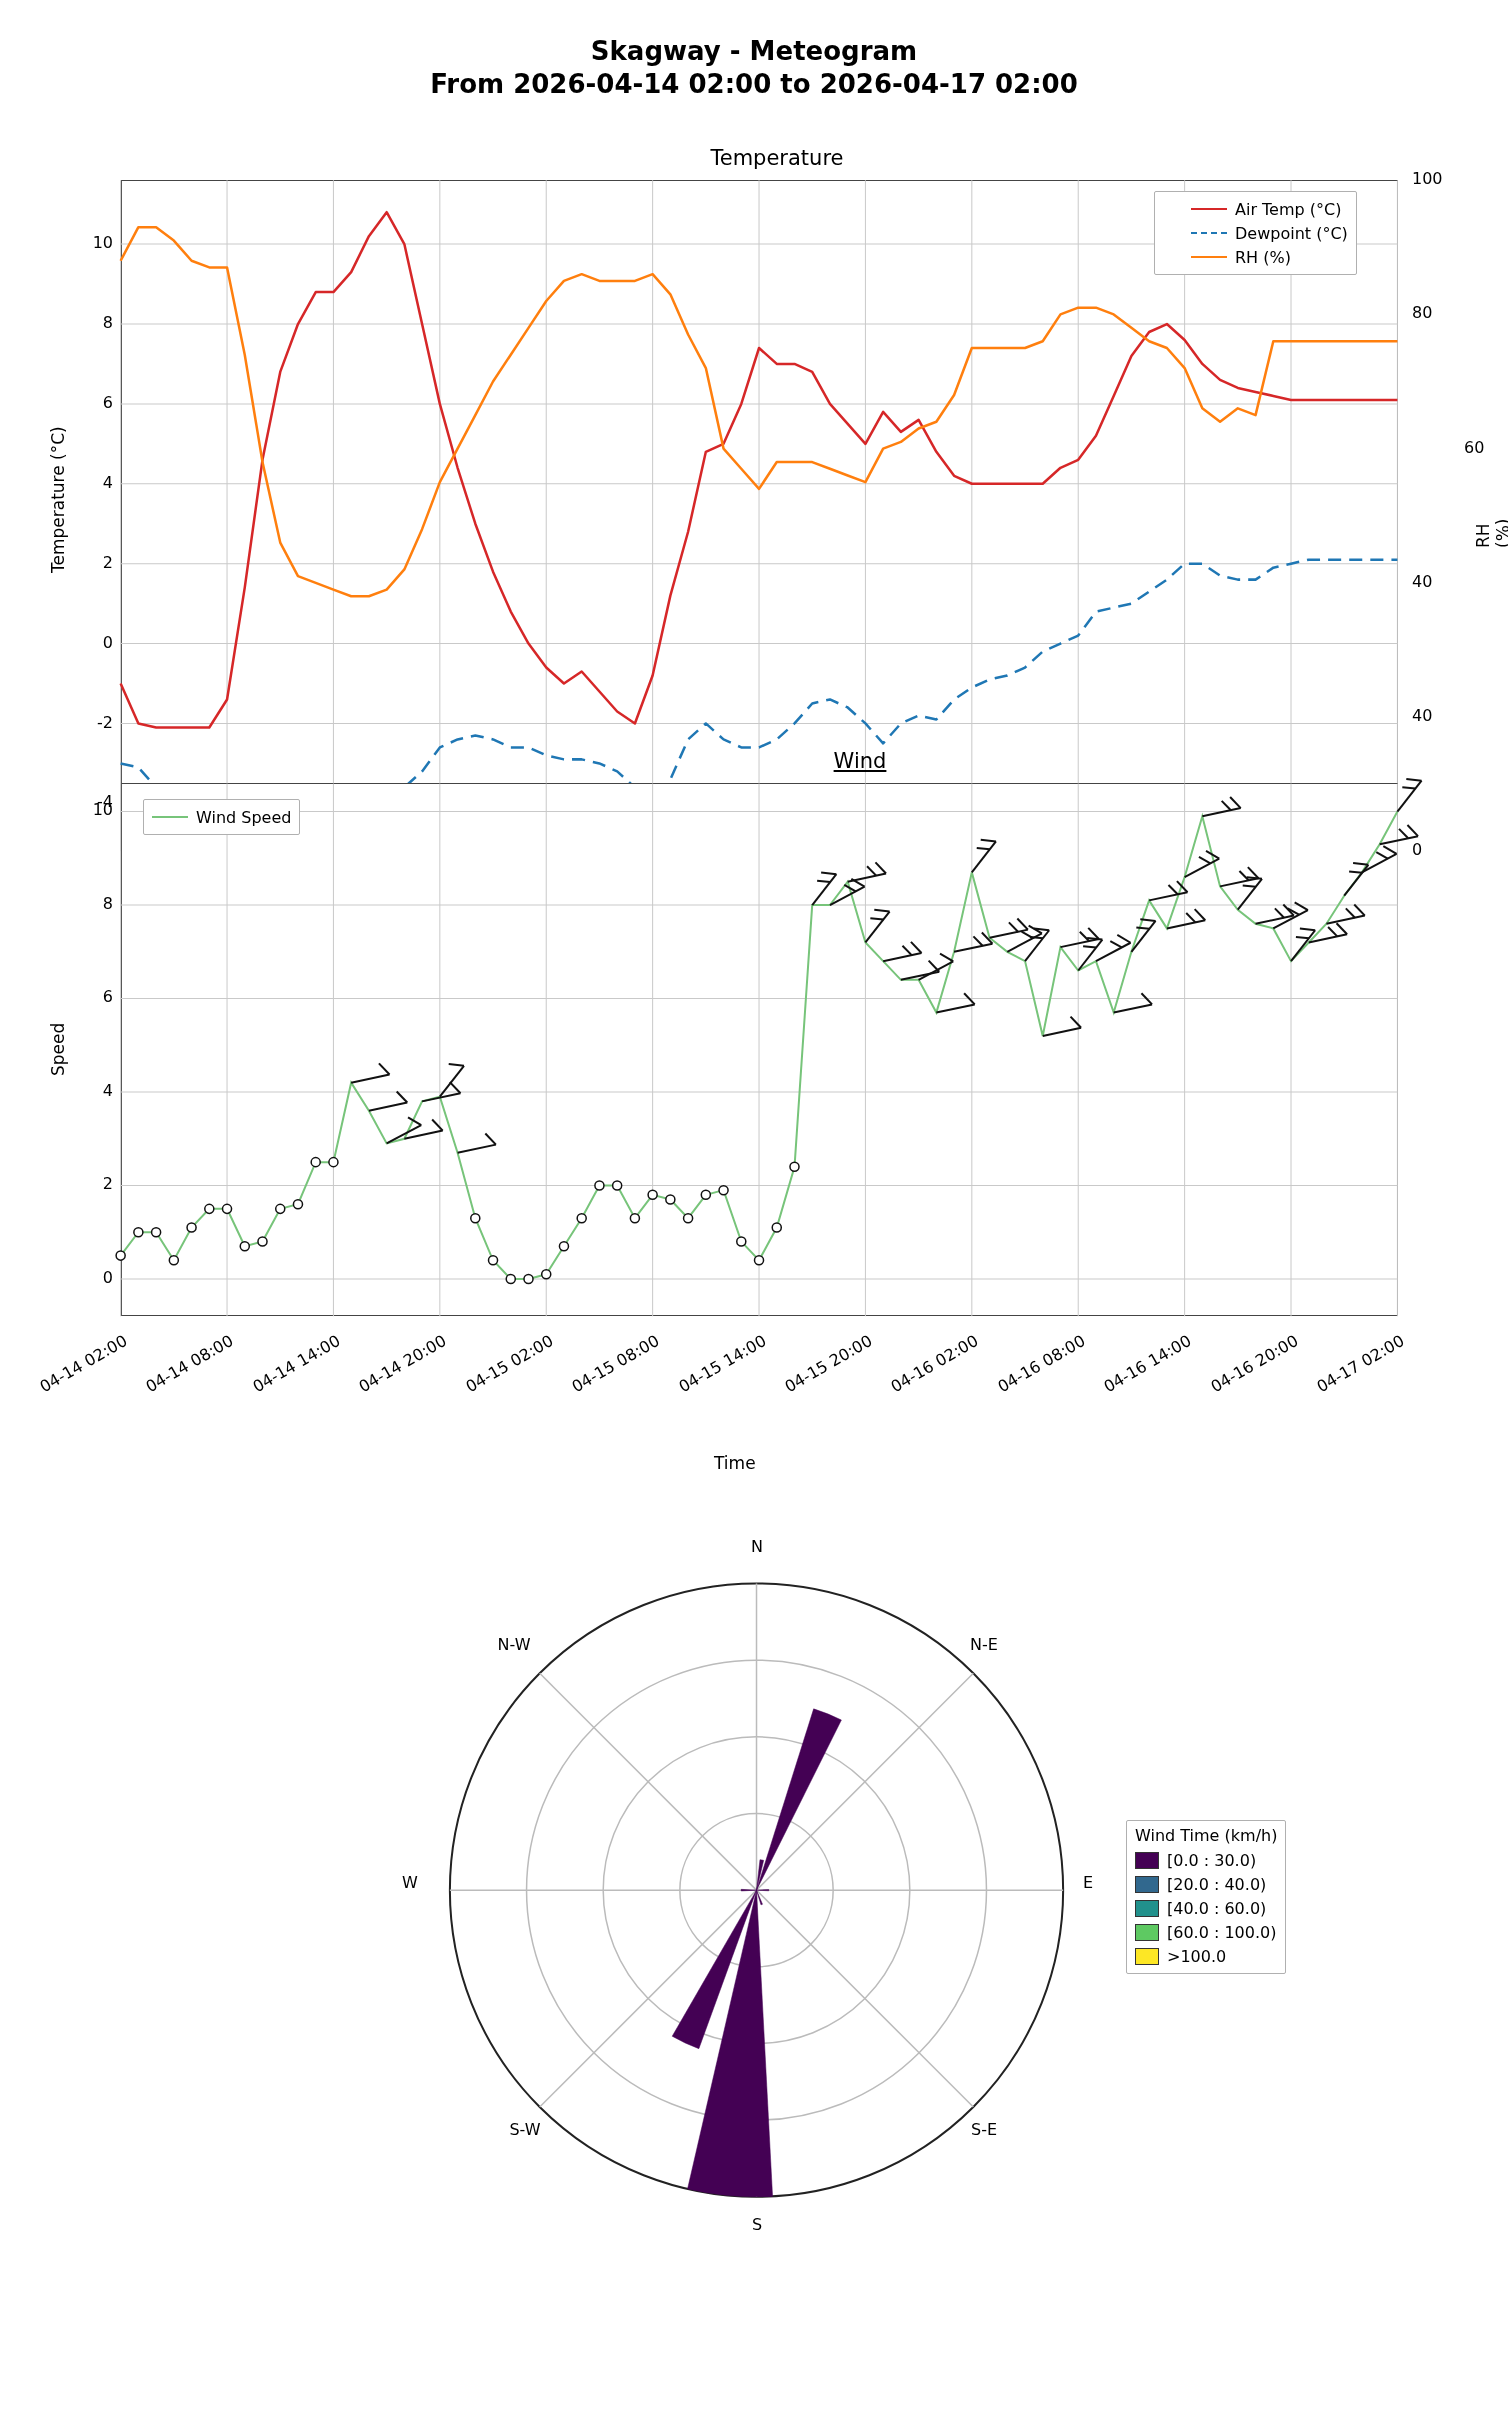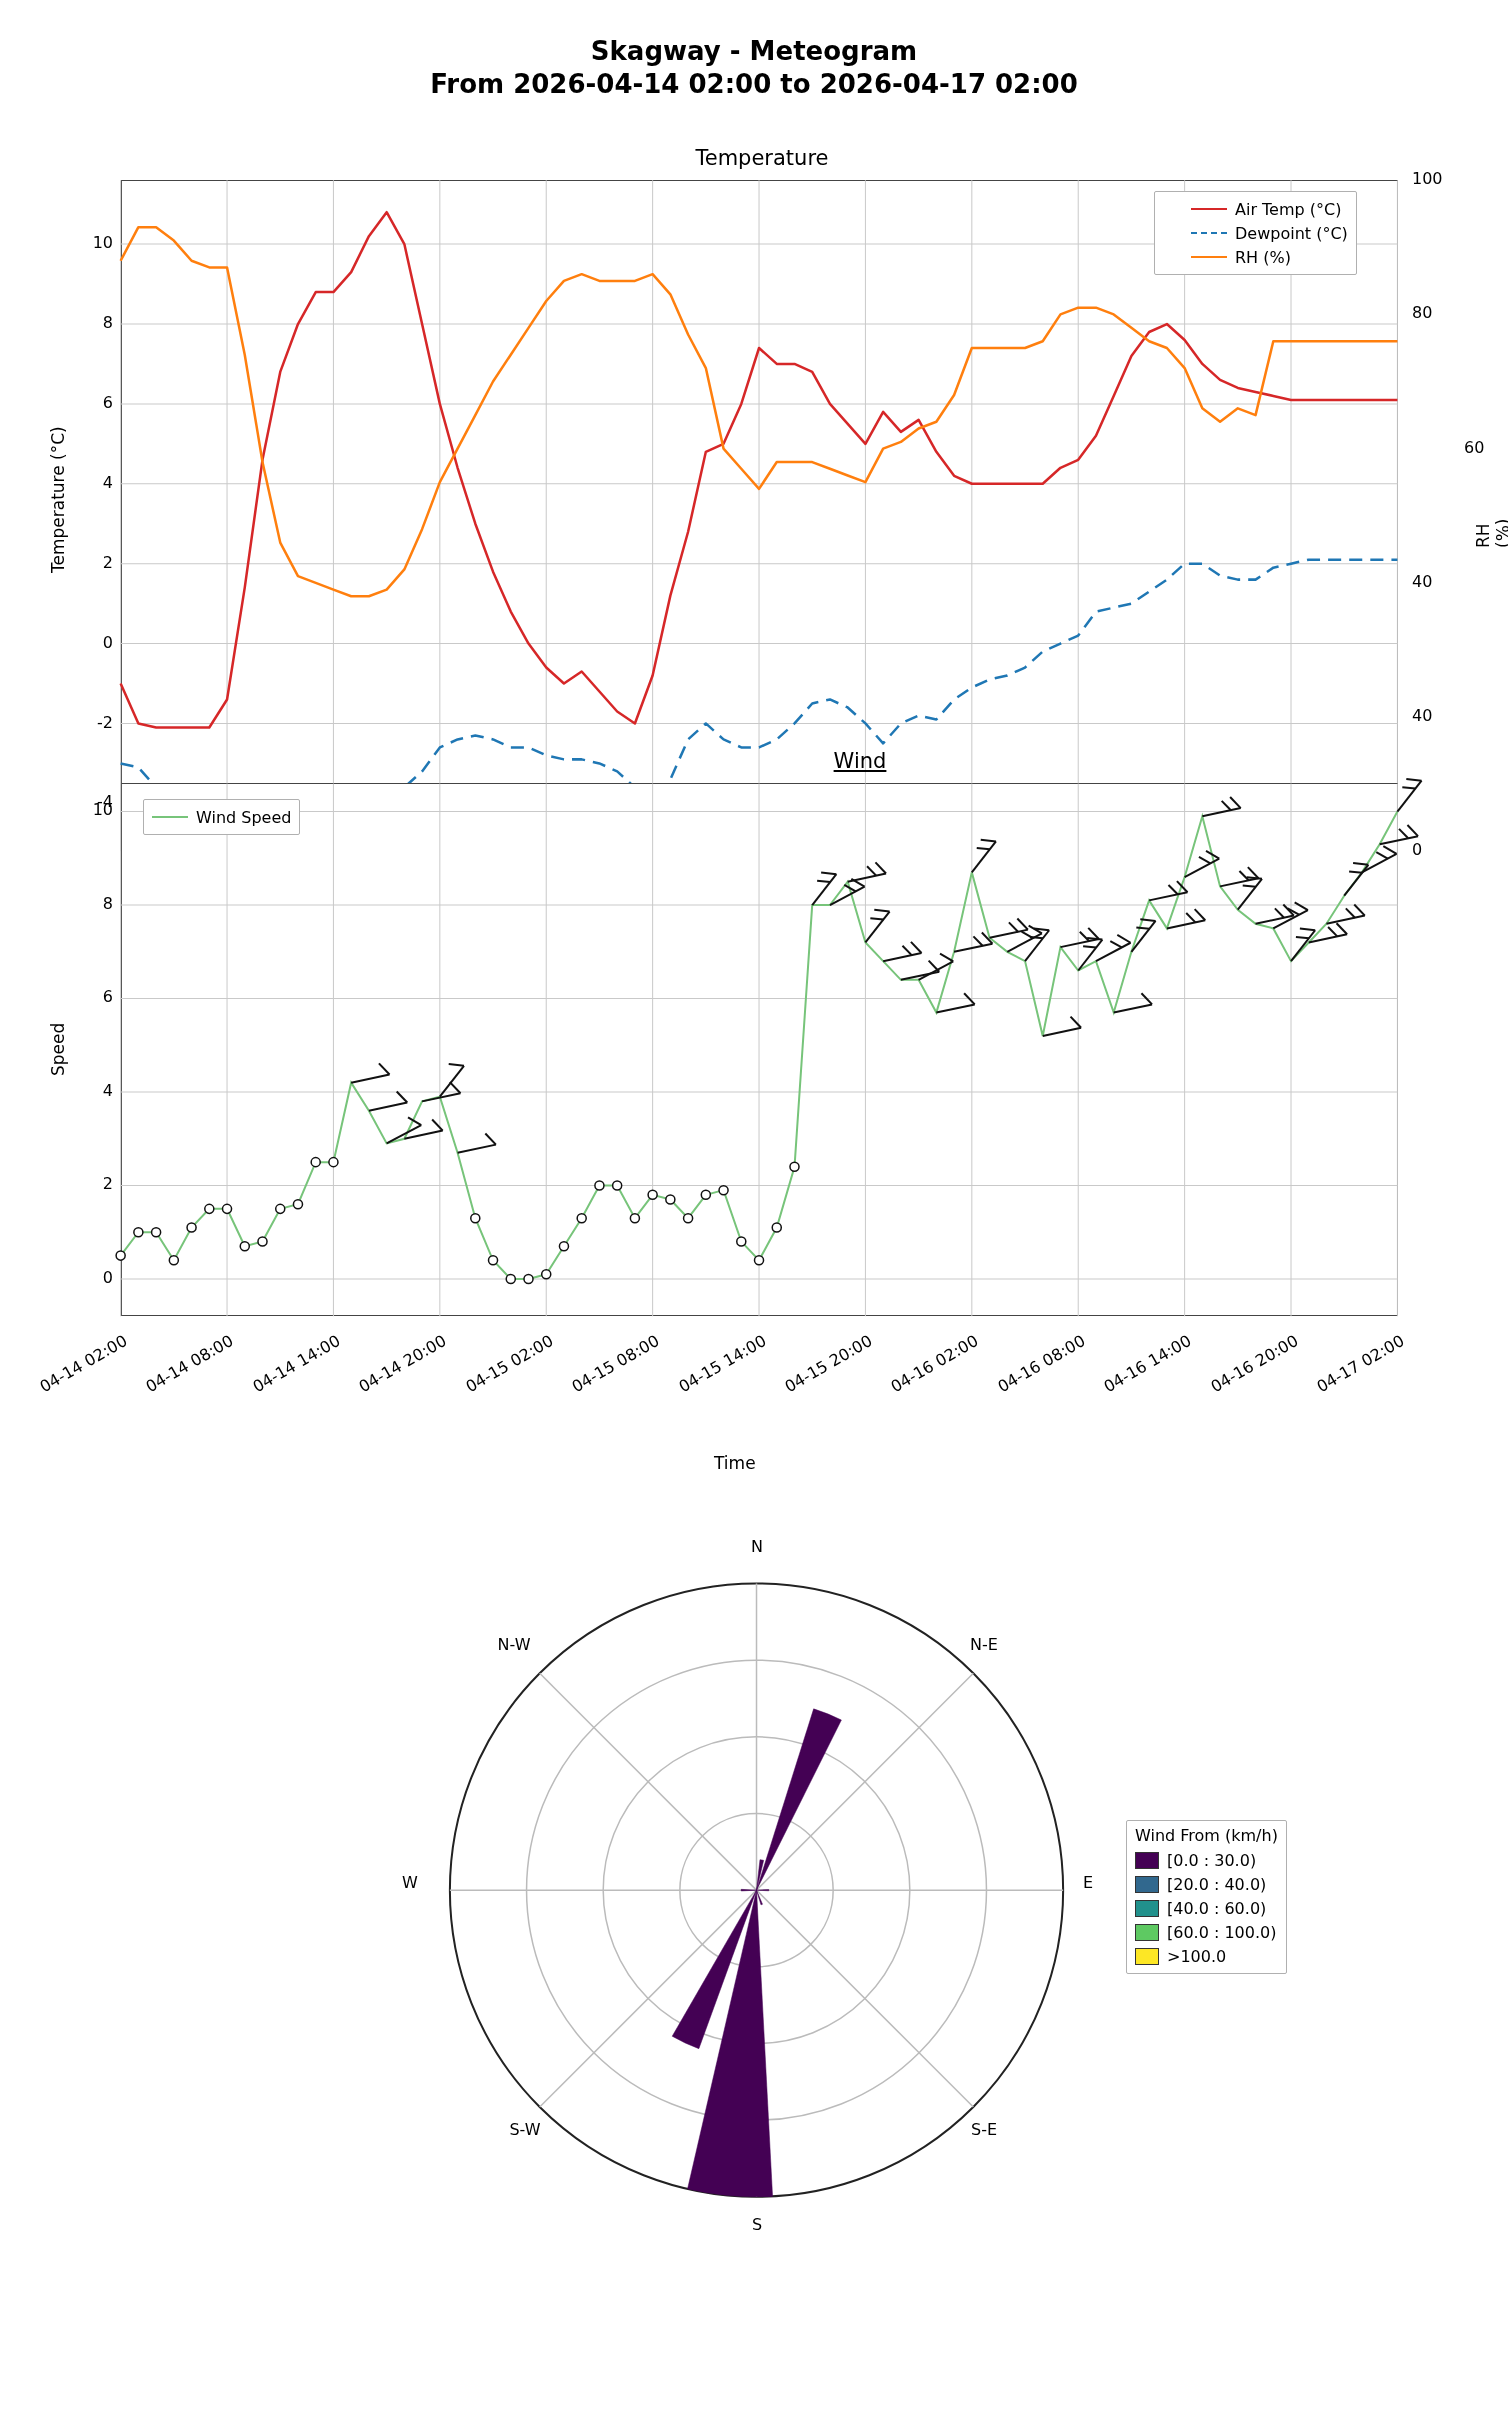--- a/index.html
+++ b/index.html
@@ -30,21 +30,21 @@
 <body>
 
 <div id="page">
 
   <div class="title">
     <div>Skagway - Meteogram</div>
     <div>From 2026-04-14 02:00 to 2026-04-17 02:00</div>
   </div>
 
   <div class="panel" id="temp-panel" style="left:0;top:141px;width:1508px;height:593px;">
-    <div class="ptitle" style="left:121px;top:151px;width:1282px;top:5px;">Temperature</div>
+    <div class="ptitle" style="left:136px;top:151px;width:1282px;top:5px;">Temperature</div>
     <div class="plotbg" id="temp-plot" style="left:121px;top:39px;width:1277px;height:671px;"></div>
     <svg id="temp-svg" width="1508" height="754" viewBox="0 0 3000 1500">
         <line x1="240" y1="78" x2="240" y2="1413" stroke="#c9c9c9" stroke-width="2"></line>
         <line x1="451.66666666666663" y1="78" x2="451.66666666666663" y2="1413" stroke="#c9c9c9" stroke-width="2"></line>
         <line x1="663.3333333333333" y1="78" x2="663.3333333333333" y2="1413" stroke="#c9c9c9" stroke-width="2"></line>
         <line x1="875" y1="78" x2="875" y2="1413" stroke="#c9c9c9" stroke-width="2"></line>
         <line x1="1086.6666666666665" y1="78" x2="1086.6666666666665" y2="1413" stroke="#c9c9c9" stroke-width="2"></line>
         <line x1="1298.3333333333335" y1="78" x2="1298.3333333333335" y2="1413" stroke="#c9c9c9" stroke-width="2"></line>
         <line x1="1510" y1="78" x2="1510" y2="1413" stroke="#c9c9c9" stroke-width="2"></line>
         <line x1="1721.6666666666667" y1="78" x2="1721.6666666666667" y2="1413" stroke="#c9c9c9" stroke-width="2"></line>
@@ -392,21 +392,21 @@
         <line x1="1505" y1="760" x2="1073.664863476206" y2="328.66486347620605" stroke="#bbb" stroke-width="3"></line>
         <path d="M 1505 760 L 1618.7 399.3 A 378.2 378.2 0 0 1 1673.8 421.5 Z" fill="#440154" stroke="#440154" stroke-width="1"></path>
         <path d="M 1505 760 L 1511.9 699.4 A 61.0 61.0 0 0 1 1519.2 700.7 Z" fill="#440154" stroke="#440154" stroke-width="1"></path>
         <path d="M 1505 760 L 1536.9 1369.2 A 610.0 610.0 0 0 1 1367.8 1354.4 Z" fill="#440154" stroke="#440154" stroke-width="1"></path>
         <path d="M 1505 760 L 1390.3 1075.3 A 335.5 335.5 0 0 1 1337.3 1050.6 Z" fill="#440154" stroke="#440154" stroke-width="1"></path>
         <path d="M 1505 760 L 1474.5 761.6 A 30.5 30.5 0 0 1 1474.5 758.4 Z" fill="#440154" stroke="#440154" stroke-width="1"></path>
         <path d="M 1505 760 L 1529.4 758.7 A 24.4 24.4 0 0 1 1529.4 761.3 Z" fill="#440154" stroke="#440154" stroke-width="1"></path>
         <path d="M 1505 760 L 1516.9 788.1 A 30.5 30.5 0 0 1 1513.9 789.2 Z" fill="#440154" stroke="#440154" stroke-width="1"></path>
       </svg>
     <div class="legend" id="rose-legend" style="left:1126px;top:312px;">
-        <div class="ttl">Wind From (km/h)</div>
+        <div class="ttl">Wind Time (km/h)</div>
         <div class="row">
           <div class="sq" style="background: rgb(68, 1, 84);"></div>
           <span>[0.0 : 30.0)</span>
         </div>
         <div class="row">
           <div class="sq" style="background: rgb(49, 104, 142);"></div>
           <span>[20.0 : 40.0)</span>
         </div>
         <div class="row">
           <div class="sq" style="background: rgb(33, 145, 140);"></div>

